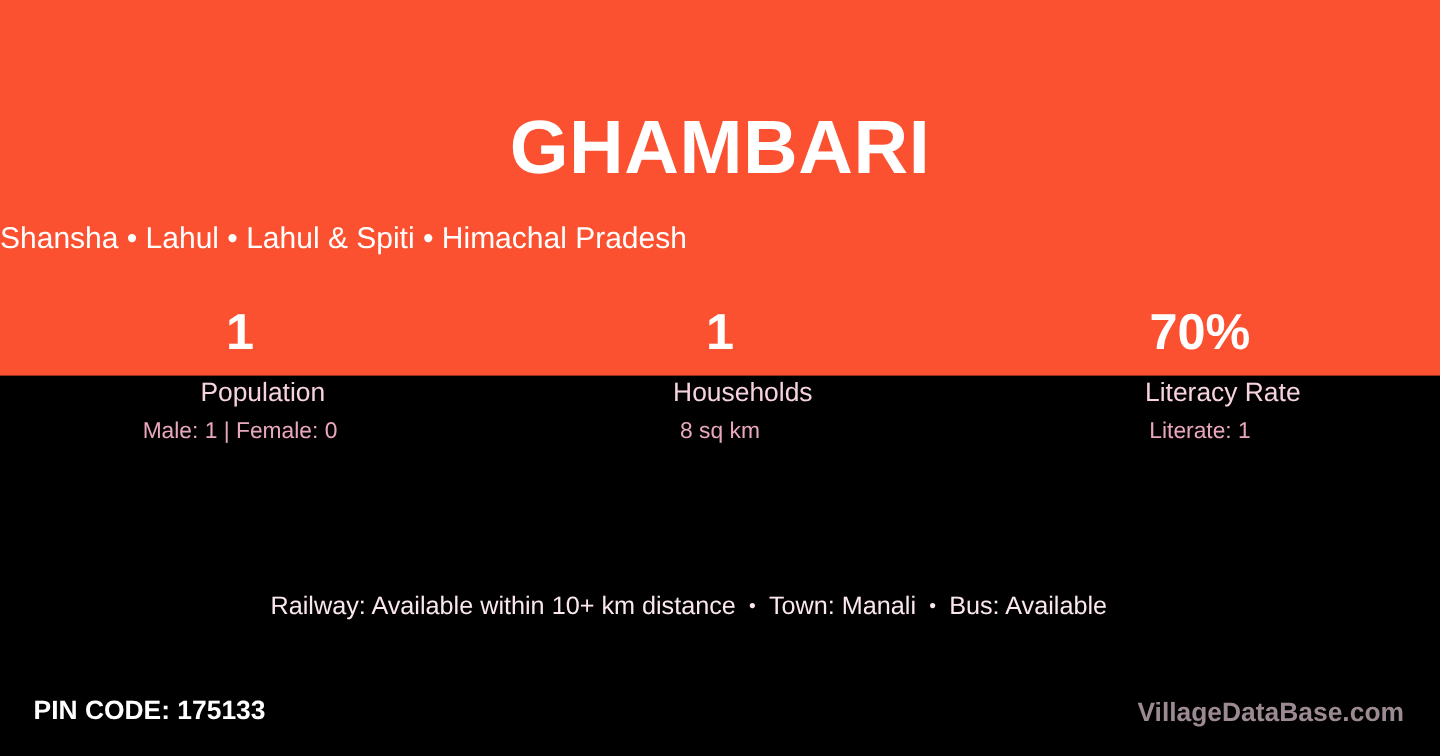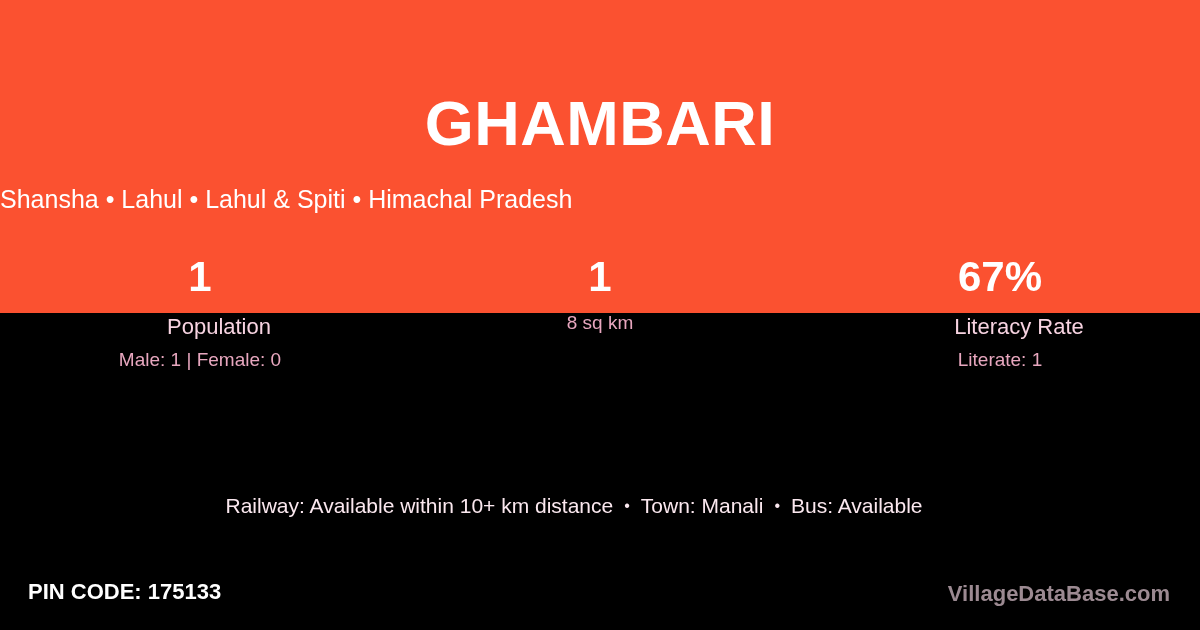--- a/index.html
+++ b/index.html
@@ -149,25 +149,26 @@
   <div class="stats">
 
     <div class="stat">
       <div class="stat-value">1</div>
       <div class="stat-label">Population</div>
       <div class="stat-sub">Male: 1 | Female: 0</div>
     </div>
 
     <div class="stat">
       <div class="stat-value">1</div>
+      <div class="stat-label">Households</div>
       <div class="stat-sub">8 sq km</div>
     </div>
 
     <div class="stat">
-      <div class="stat-value">67%</div>
+      <div class="stat-value">70%</div>
       <div class="stat-label">Literacy Rate</div>
       <div class="stat-sub">Literate: 1</div>
     </div>
 
   </div>
 
   <div class="amenities"><span>Railway: Available within 10+ km distance</span><span class="sep">•</span><span>Town: Manali</span><span class="sep">•</span><span>Bus: Available</span></div>
 
   <div class="pincode">PIN CODE: 175133</div>
 

